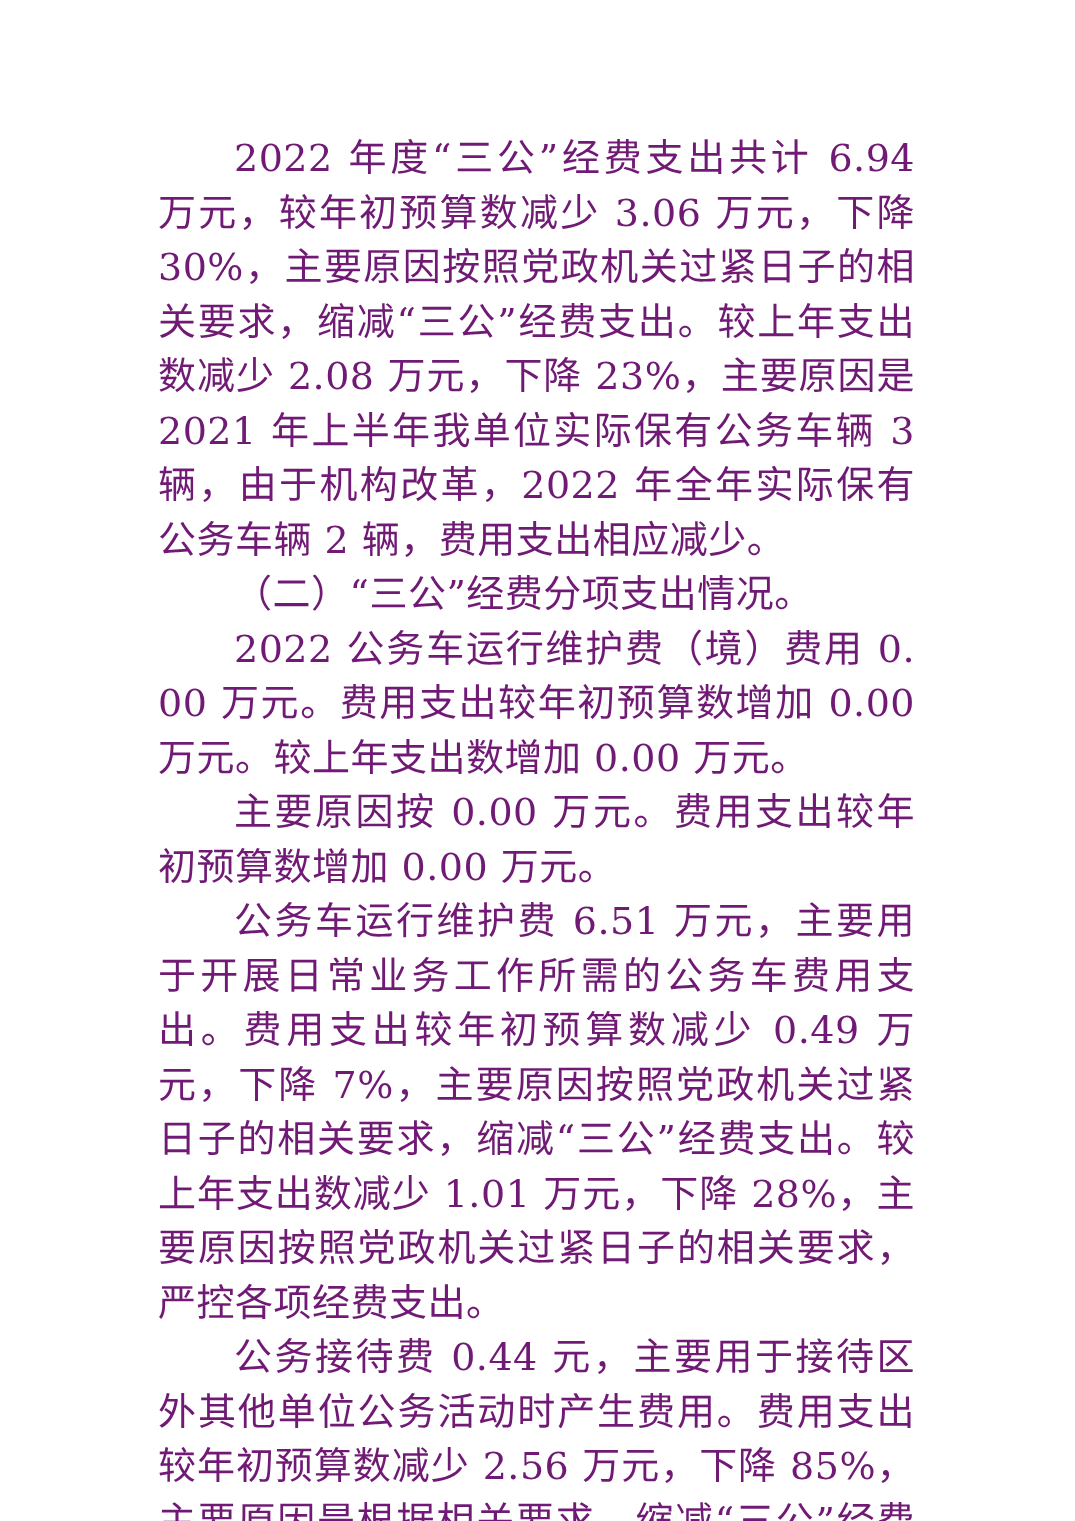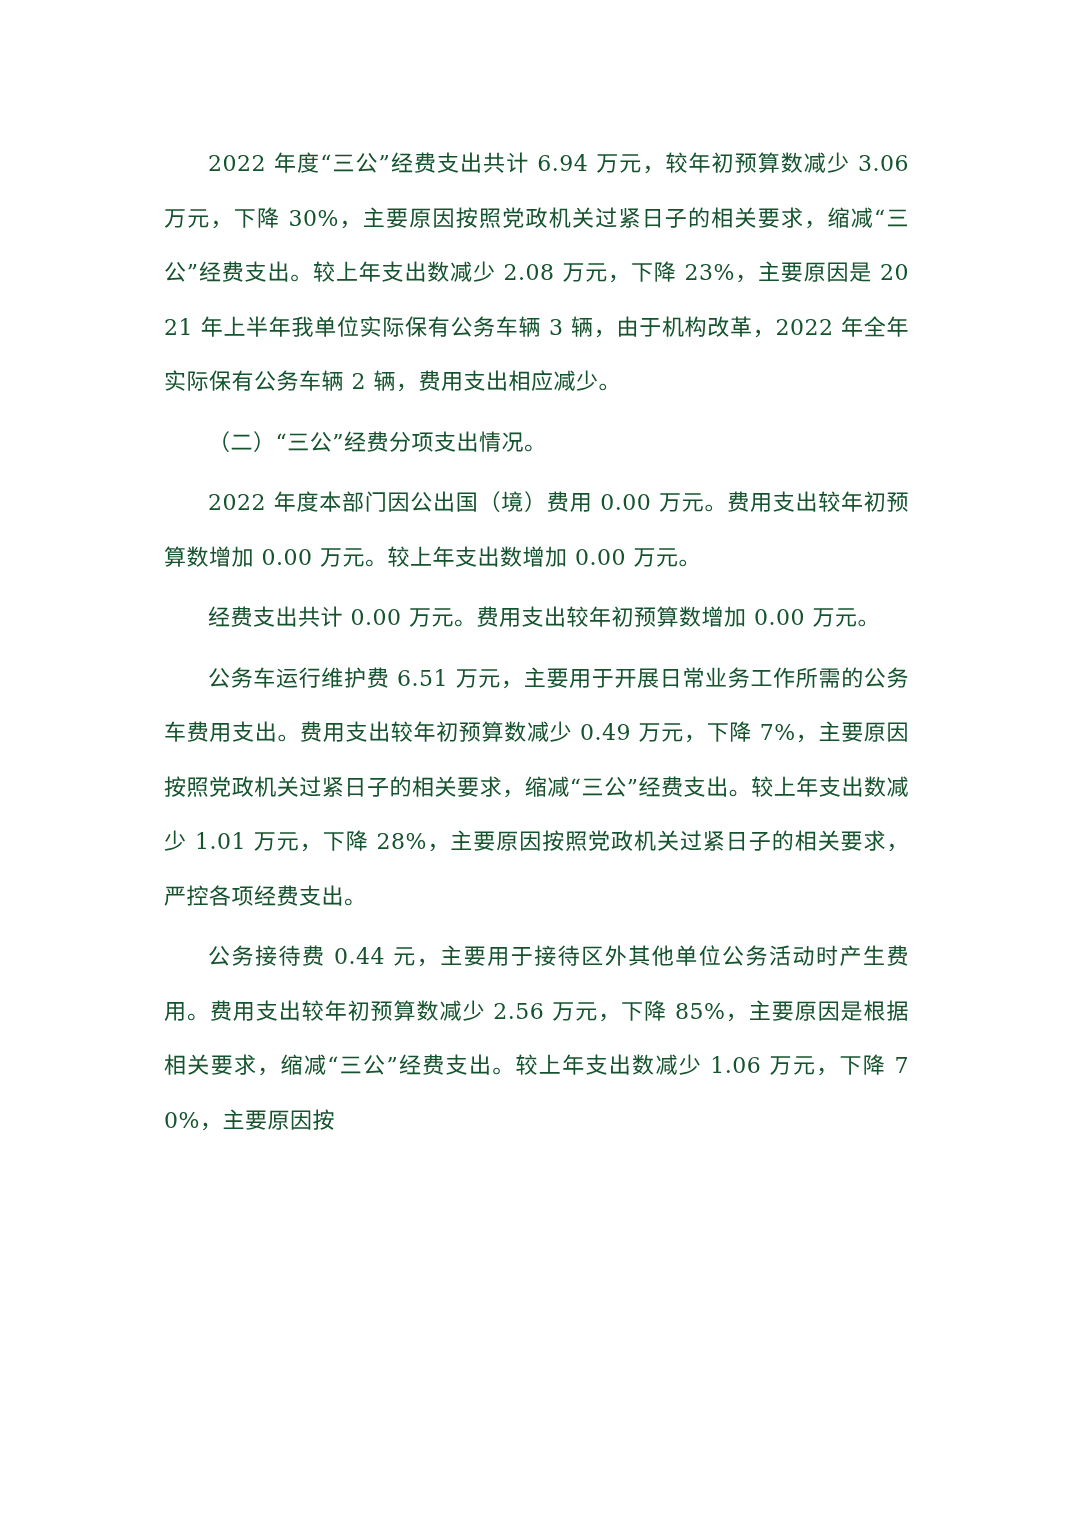--- a/index.html
+++ b/index.html
@@ -18,41 +18,41 @@
     position: absolute;
     top: 0;
     left: 0;
     width: 1075px;
     height: 1521px;
     background: #ffffff;
     box-sizing: border-box;
     padding: 131px 160px 0 158px;
   }
   .doc-body p {
-    margin: 6px;
+    margin: 0;
     padding: 0;
-    font-size: 22px;
+    font-size: 38px;
     line-height: 54.5px;
-    color: #14532d;
+    color: #701a75;
     text-align: justify;
     text-justify: inter-character;
     text-indent: 2em;
     letter-spacing: 0.5px;
     word-break: break-all;
     font-weight: 400;
   }
   .doc-body p.heading {
     font-weight: 400;
   }
 </style>
 </head>
 <body>
 
 <div class="page">
   <div class="doc-body">
     <p>2022 年度“三公”经费支出共计 6.94 万元，较年初预算数减少 3.06 万元，下降 30%，主要原因按照党政机关过紧日子的相关要求，缩减“三公”经费支出。较上年支出数减少 2.08 万元，下降 23%，主要原因是 2021 年上半年我单位实际保有公务车辆 3 辆，由于机构改革，2022 年全年实际保有公务车辆 2 辆，费用支出相应减少。</p>
     <p class="heading">（二）“三公”经费分项支出情况。</p>
-    <p>2022 年度本部门因公出国（境）费用 0.00 万元。费用支出较年初预算数增加 0.00 万元。较上年支出数增加 0.00 万元。</p>
-    <p>经费支出共计 0.00 万元。费用支出较年初预算数增加 0.00 万元。</p>
+    <p>2022 公务车运行维护费（境）费用 0.00 万元。费用支出较年初预算数增加 0.00 万元。较上年支出数增加 0.00 万元。</p>
+    <p>主要原因按 0.00 万元。费用支出较年初预算数增加 0.00 万元。</p>
     <p>公务车运行维护费 6.51 万元，主要用于开展日常业务工作所需的公务车费用支出。费用支出较年初预算数减少 0.49 万元，下降 7%，主要原因按照党政机关过紧日子的相关要求，缩减“三公”经费支出。较上年支出数减少 1.01 万元，下降 28%，主要原因按照党政机关过紧日子的相关要求，严控各项经费支出。</p>
     <p>公务接待费 0.44 元，主要用于接待区外其他单位公务活动时产生费用。费用支出较年初预算数减少 2.56 万元，下降 85%，主要原因是根据相关要求，缩减“三公”经费支出。较上年支出数减少 1.06 万元，下降 70%，主要原因按</p>
   </div>
 </div>
 
 </body></html>

